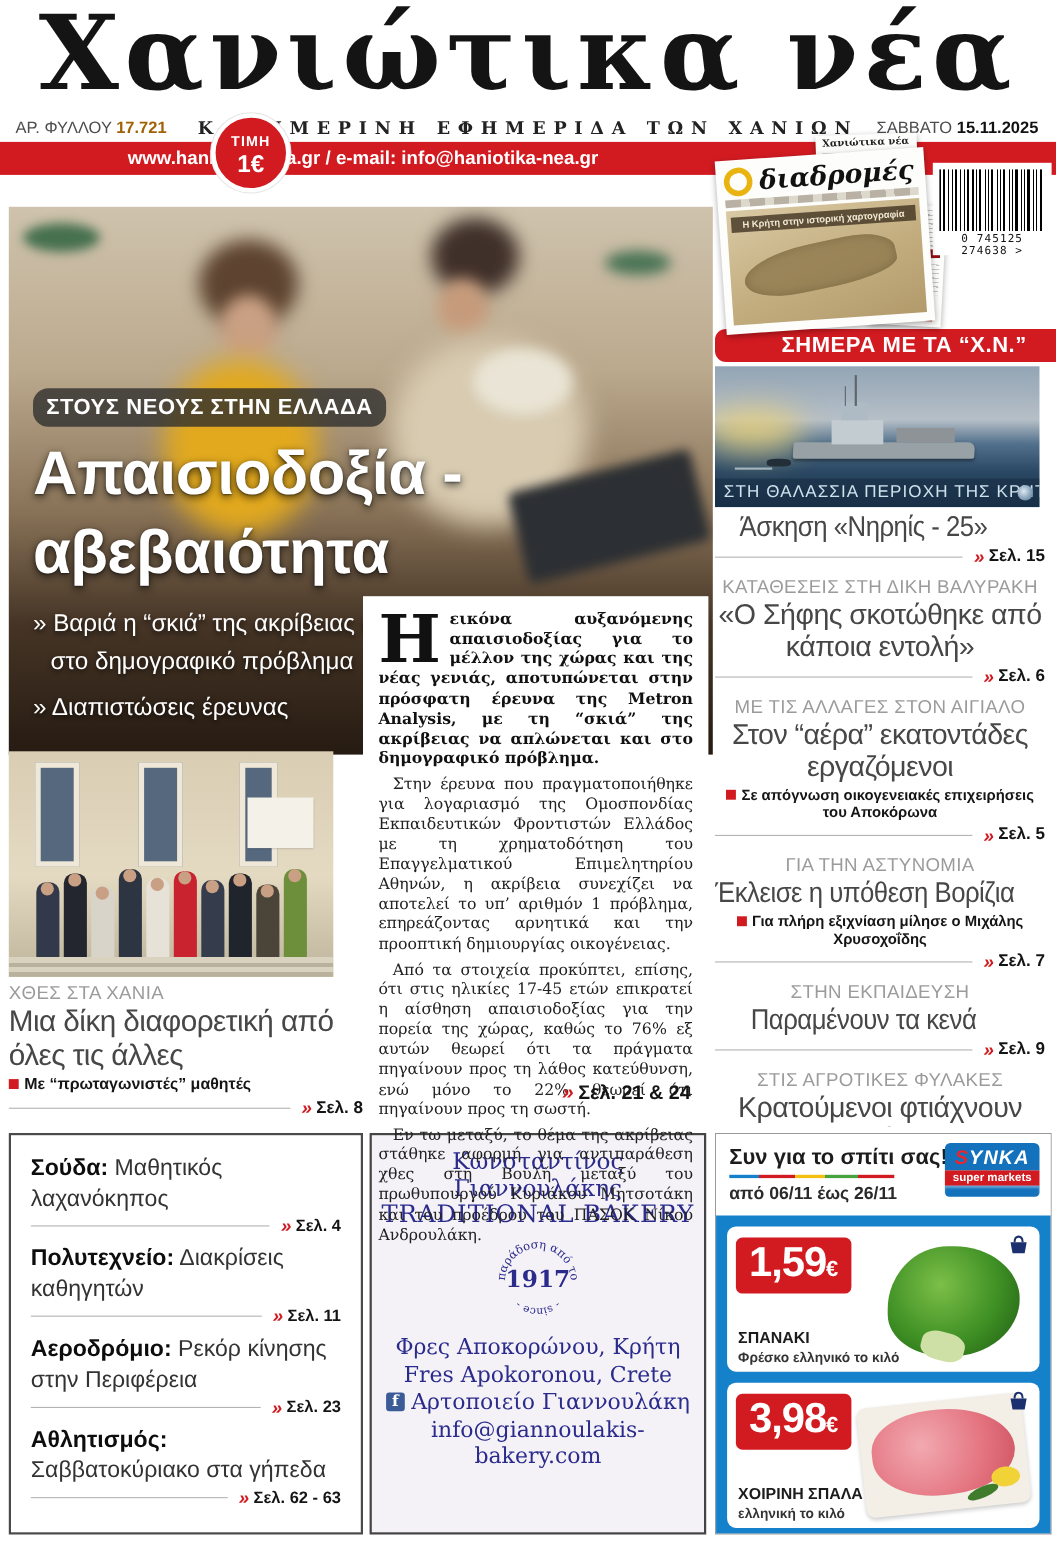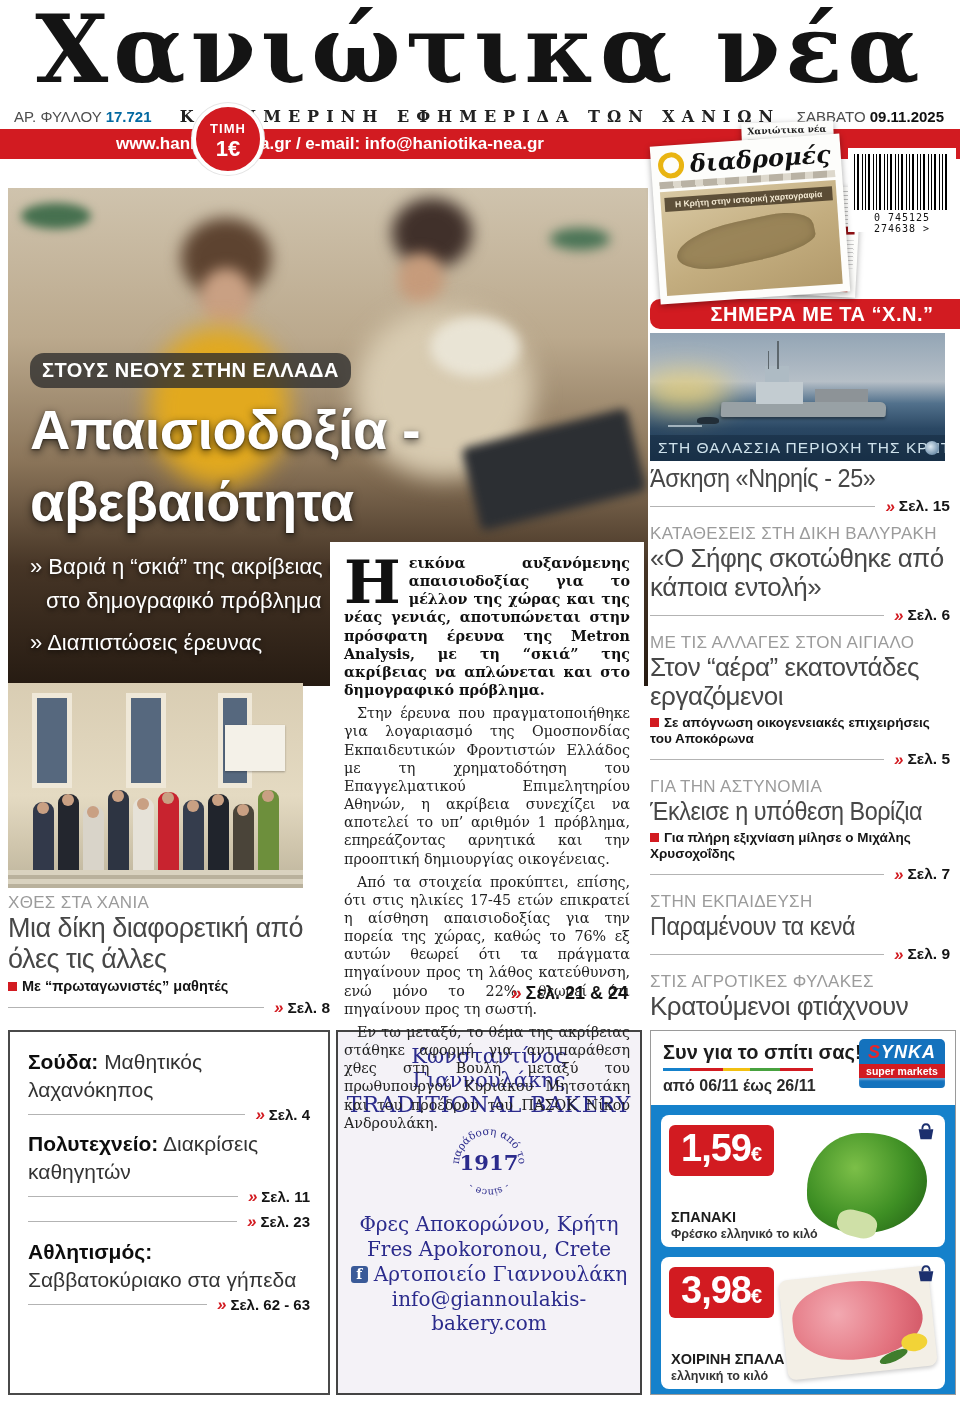--- a/index.html
+++ b/index.html
@@ -10,21 +10,21 @@
     font-family:"Liberation Sans", sans-serif; color:#1a1a1a;
   }
   
   .mast-title {
     position:absolute; left:0; right:0; top:0px; text-align:center;
     font-family:"DejaVu Serif", serif; font-weight:bold;
     font-size:94px; letter-spacing:5px; color:#141414; line-height:1.05;
   }
   .mast-row { position:absolute; top:106px; left:0; right:0; height:22px; }
   .issue { position:absolute; left:14px; top:2px; font-size:15px; color:#4d4d4d; }
-  .issue b { color:#0369a1; }
+  .issue b { color:#a16207; }
   .mast-sub {
     position:absolute; left:0; right:0; top:1px; text-align:center;
     font-family:"DejaVu Serif", serif; font-weight:bold; font-size:16px;
     letter-spacing:7px; color:#222;
   }
   .dateline { position:absolute; right:16px; top:2px; font-size:15px; color:#4d4d4d; }
   .dateline b { color:#111; }
   .redbar {
     position:absolute; left:0; top:129px; width:960px; height:30px;
     background:#d21b21;
@@ -84,21 +84,21 @@
   .mast2 { position:absolute; left:40%; top:14%; width:1px; height:18px; background:#5d676d; }
   .cargo { position:absolute; left:56%; top:44%; width:18%; height:13px; background:#8d9397; }
   .smallboat { position:absolute; left:16%; top:66%; width:22px; height:7px; background:#222e38; border-radius:40% 40% 30% 30%; }
   .wake { position:absolute; left:6%; top:72%; width:34px; height:2px; background:rgba(230,240,245,.6); }
   .ship-cap { position:absolute; left:0; right:0; bottom:0; height:26px; background:rgba(18,38,58,.45);
     color:#cfe2ec; font-size:15.5px; letter-spacing:1px; line-height:26px; padding:0 8px; white-space:nowrap;}
   .ship-emblem { position:absolute; right:6px; bottom:6px; width:14px; height:14px; border-radius:50%;
     background:radial-gradient(circle at 40% 40%, #dce9f2, #7392ad 70%); }
   
   .rcol { position:absolute; left:650px; top:464px; width:300px; height:560px; overflow:hidden; }
-  .rc-item { margin-bottom:5px; }
+  .rc-item { margin-bottom:5px;text-align:center; }
   .rc-kicker { font-size:17px; line-height:20px; color:#9b9b9b; letter-spacing:.3px; margin-top:9px;}
   .rc-hl { font-size:26px; line-height:29px; color:#474747; letter-spacing:-.5px; }
   .rc-hl.oneline { white-space:nowrap; transform:scaleX(.9); transform-origin:left; }
   .rc-sub { font-size:13.5px; line-height:15.5px; font-weight:bold; color:#151515; margin-top:4px; }
   .sq { display:inline-block; width:9px; height:9px; background:#d21b21; margin-right:5px; }
   .refrow { display:flex; align-items:center; margin-top:4px; height:18px; }
   .refline { flex:1; height:0; border-top:1px solid #b3b3b3; margin-right:10px; }
   .arrow { color:#d21b21; font-weight:bold; font-style:italic; font-size:17px; margin-right:4px; line-height:1;}
   .refnum { font-weight:bold; font-size:15.5px; color:#141414; white-space:nowrap; }
   
@@ -213,21 +213,21 @@
 </style>
 </head>
 <body>
 
 <div id="page">
 
   <div class="mast-title">Χανιώτικα νέα</div>
   <div class="mast-row">
     <div class="issue"><span>ΑΡ. ΦΥΛΛΟΥ</span> <b>17.721</b></div>
     <div class="mast-sub">ΚΑΘΗΜΕΡΙΝΗ ΕΦΗΜΕΡΙΔΑ ΤΩΝ ΧΑΝΙΩΝ</div>
-    <div class="dateline"><span>ΣΑΒΒΑΤΟ</span> <b>09.11.2025</b></div>
+    <div class="dateline"><span>ΣΑΒΒΑΤΟ</span> <b>15.11.2025</b></div>
   </div>
   <div class="redbar">
     <div class="contact">www.haniotika-nea.gr / e-mail: info@haniotika-nea.gr</div>
   </div>
   <div class="price-circle">
     <div class="pl">ΤΙΜΗ</div>
     <div class="pv">1€</div>
   </div>
 
   <div class="card cardA">
@@ -396,20 +396,21 @@
     </div>
     <div class="brief">
       <div class="brief-text"><b>Πολυτεχνείο:</b><span> Διακρίσεις καθηγητών</span></div>
       <div class="refrow">
           <i class="refline"></i>
           <span class="arrow">»</span>
           <b class="refnum">Σελ. 11</b>
         </div>
     </div>
     <div class="brief">
+      <div class="brief-text"><b>Αεροδρόμιο:</b><span> Ρεκόρ κίνησης στην Περιφέρεια</span></div>
       <div class="refrow">
           <i class="refline"></i>
           <span class="arrow">»</span>
           <b class="refnum">Σελ. 23</b>
         </div>
     </div>
     <div class="brief">
       <div class="brief-text"><b>Αθλητισμός:</b><span> Σαββατοκύριακο στα γήπεδα</span></div>
       <div class="refrow">
           <i class="refline"></i>

